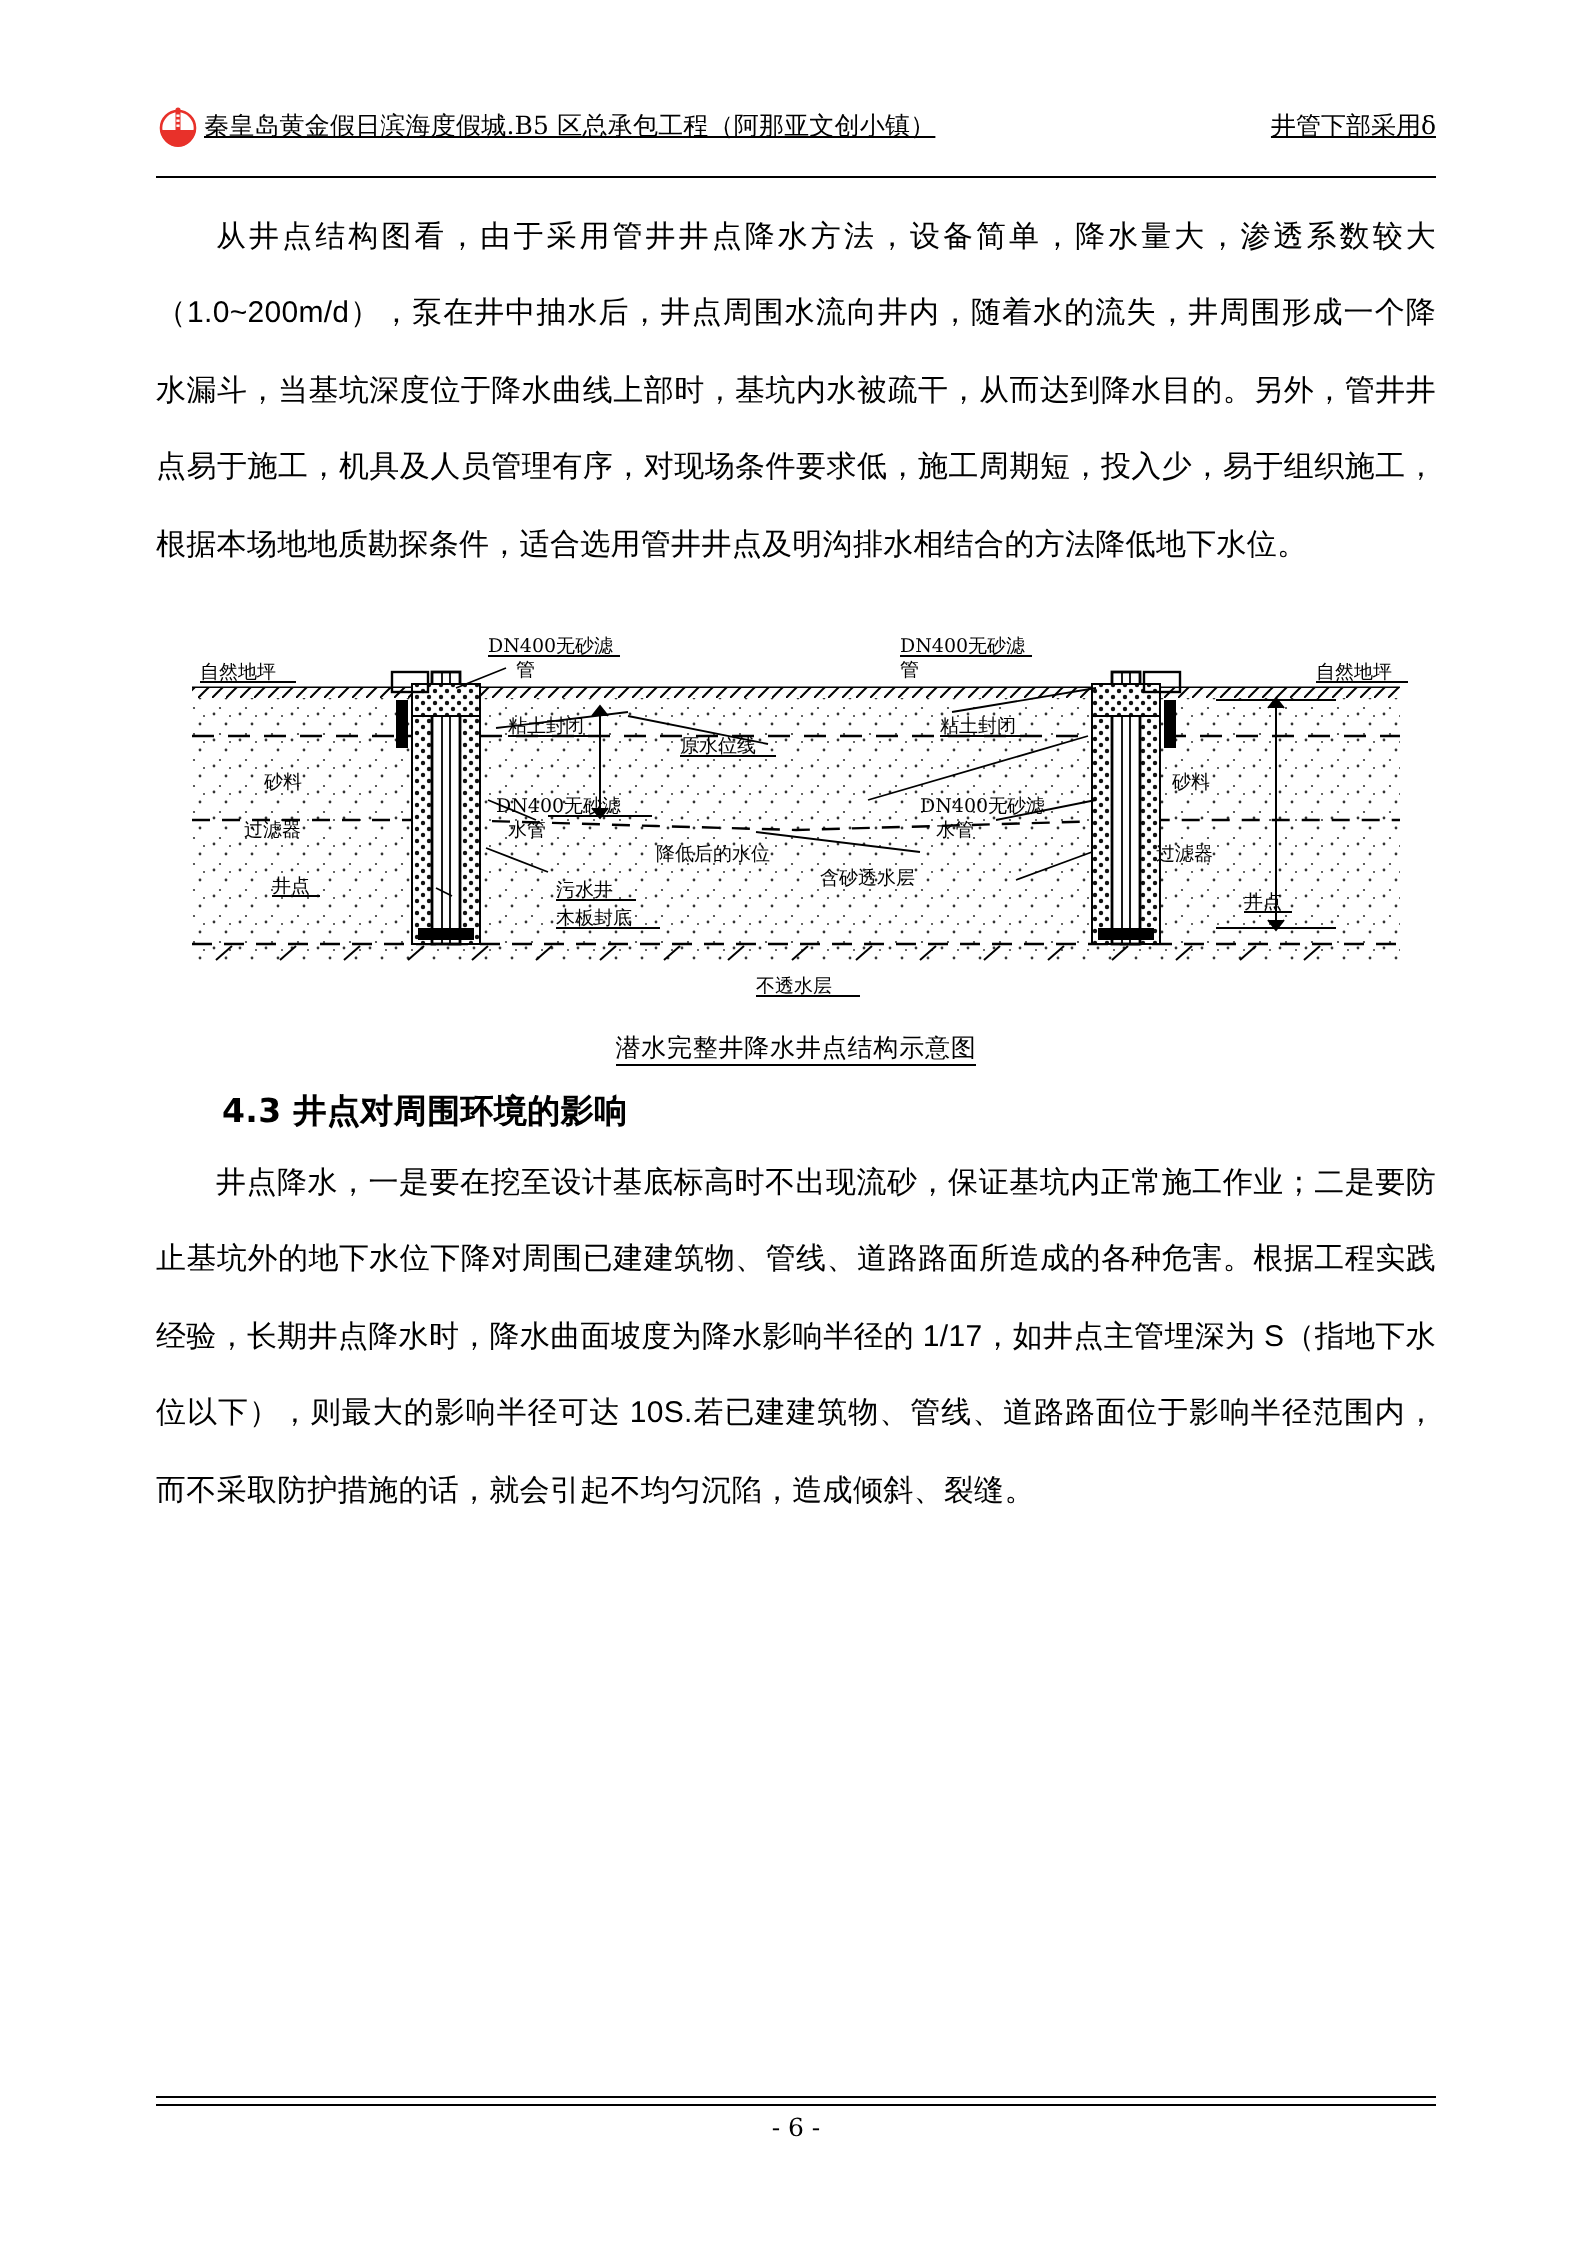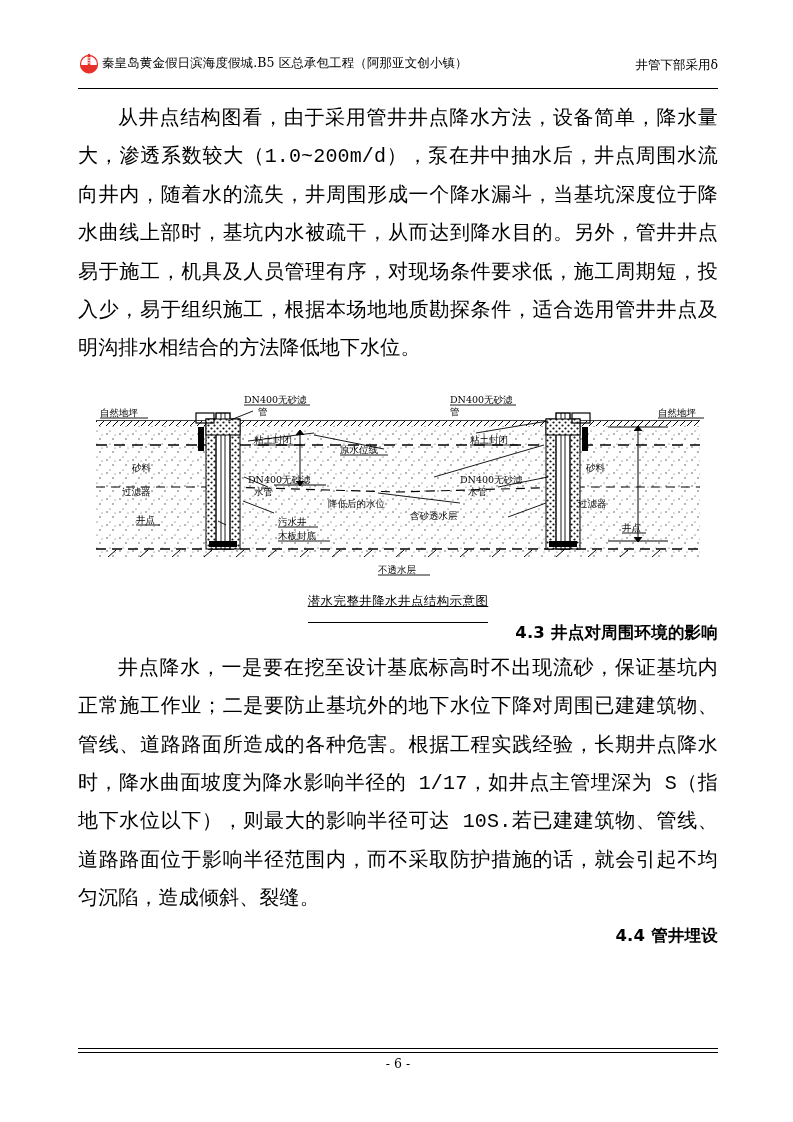--- a/index.html
+++ b/index.html
@@ -25,23 +25,24 @@
   
   .header {
     position: absolute;
     left: 78px;
     top: 52px;
     width: 640px;
     height: 38px;
   }
   .header-row {
     display: flex;
-    align-items: flex-end;
+    align-items: center;
     justify-content: space-between;
     width: 100%;
+    text-decoration: underline;
   }
   .header-left {
     display: flex;
     align-items: center;
     gap: 2px;
   }
   .logo {
     width: 22px;
     height: 22px;
     flex: 0 0 22px;
@@ -70,37 +71,36 @@
 
   
   .content {
     position: absolute;
     left: 78px;
     top: 100px;
     width: 640px;
   }
   p.body-par {
     margin: 0 0 0 0;
-    font-size: 20px;
+    font-size: 15px;
     line-height: 38.4px;
     text-align: justify;
     text-justify: inter-ideograph;
     text-indent: 2em;
-    font-family: Liberation Mono, monospace;
+    font-family: Liberation Sans, sans-serif;
     letter-spacing: 0.15px;
   }
   h2.section-head {
     margin: 0;
     font-size: 16.5px;
     line-height: 34px;
     font-weight: bold;
     text-indent: 2em;
     font-family: "DejaVu Sans", "Liberation Sans", sans-serif;
     letter-spacing: 0.2px;
-    text-align: right;
   }
 
   
   .figure {
     position: relative;
     width: 640px;
     margin: 22px 0 6px 0;
   }
   .figure-canvas {
     position: relative;
@@ -110,22 +110,21 @@
   }
   .figure-caption {
     text-align: center;
     font-size: 12.5px;
     font-family: "DejaVu Serif", "Liberation Serif", serif;
     margin-top: 2px;
     letter-spacing: 0.4px;
   }
   .figure-caption span.cap-inner {
     border-bottom: 1.4px solid #000;
-    padding-bottom: 14px;
-    text-decoration: underline;
+    padding-bottom: 1px;
   }
 
   
   .footer-rule {
     position: absolute;
     left: 78px;
     top: 1048px;
     width: 640px;
     height: 0;
     border-top: 1.3px solid #000;
@@ -330,21 +329,20 @@
 
       <div class="figure-caption">
         <span class="cap-inner">潜水完整井降水井点结构示意图</span>
       </div>
     </div>
 
     <h2 class="section-head">4.3 井点对周围环境的影响</h2>
 
     <p class="body-par">井点降水，一是要在挖至设计基底标高时不出现流砂，保证基坑内正常施工作业；二是要防止基坑外的地下水位下降对周围已建建筑物、管线、道路路面所造成的各种危害。根据工程实践经验，长期井点降水时，降水曲面坡度为降水影响半径的 1/17，如井点主管埋深为 S（指地下水位以下），则最大的影响半径可达 10S.若已建建筑物、管线、道路路面位于影响半径范围内，而不采取防护措施的话，就会引起不均匀沉陷，造成倾斜、裂缝。</p>
 
-    <h2 class="section-head">4.4 管井埋设</h2>
 
 
   </div>
 
   <div class="footer-rule"></div>
   <div class="footer-rule2"></div>
   <div class="footer">- 6 -</div>
 </div>
 
 </body></html>

